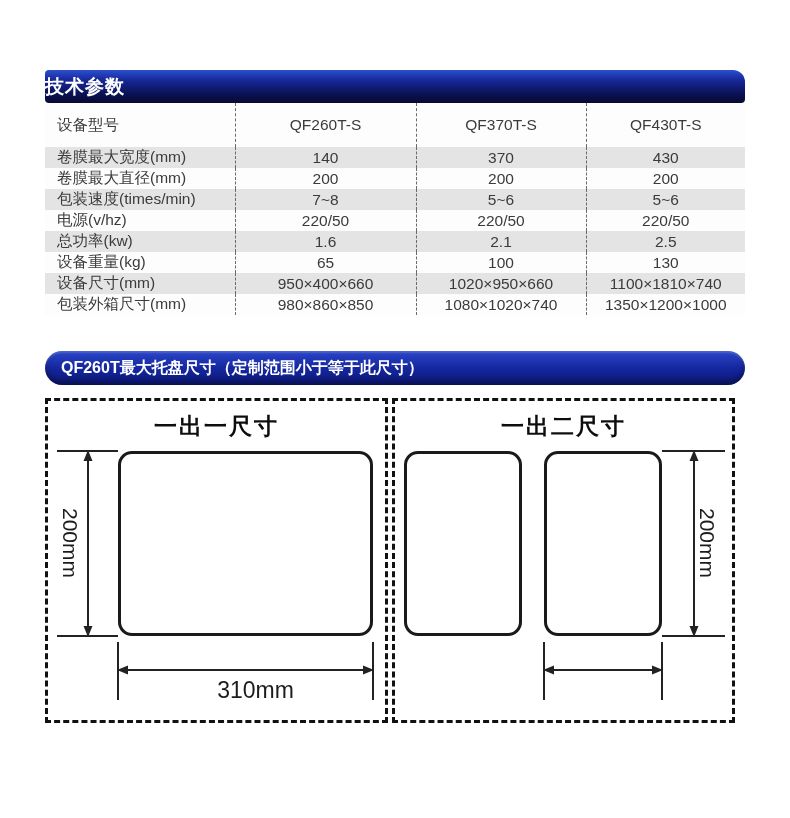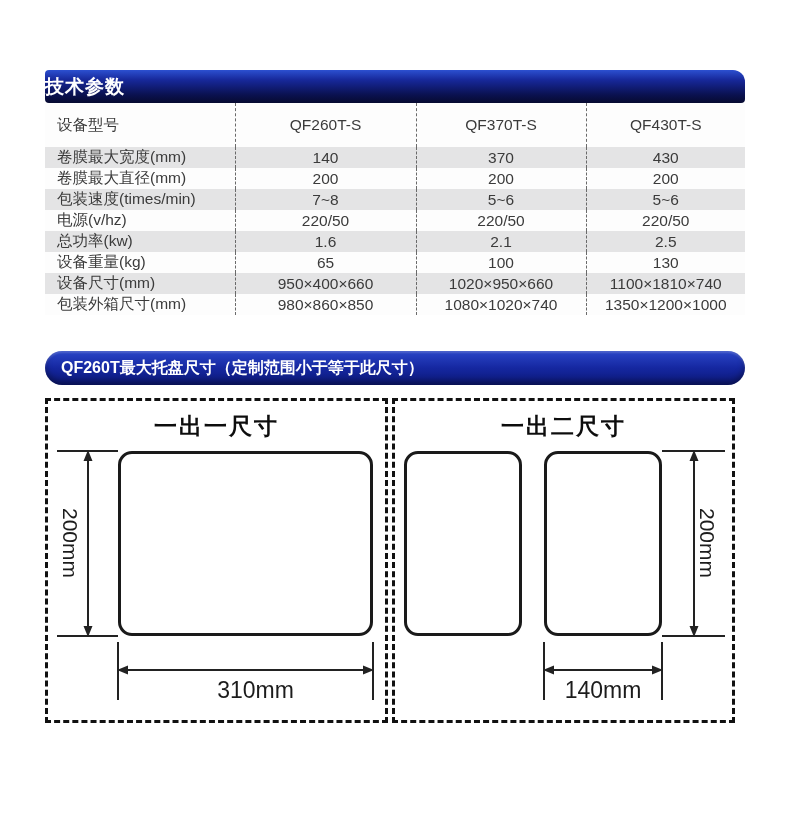--- a/index.html
+++ b/index.html
@@ -199,17 +199,16 @@
         </g>
         <g>
           <line x1="149" y1="241" x2="149" y2="299" stroke-width="1.5"></line>
           <line x1="267" y1="241" x2="267" y2="299" stroke-width="1.5"></line>
           <line x1="156" y1="269" x2="260" y2="269"></line>
           <polygon points="148,269 159,264.5 159,273.5"></polygon>
           <polygon points="268,269 257,264.5 257,273.5"></polygon>
         </g>
       </svg>
       <div class="dim-v">200mm</div>
-      <div class="dim-h">140mm</div>
     </div>
 
   </div>
 </div>
 
 </body></html>

